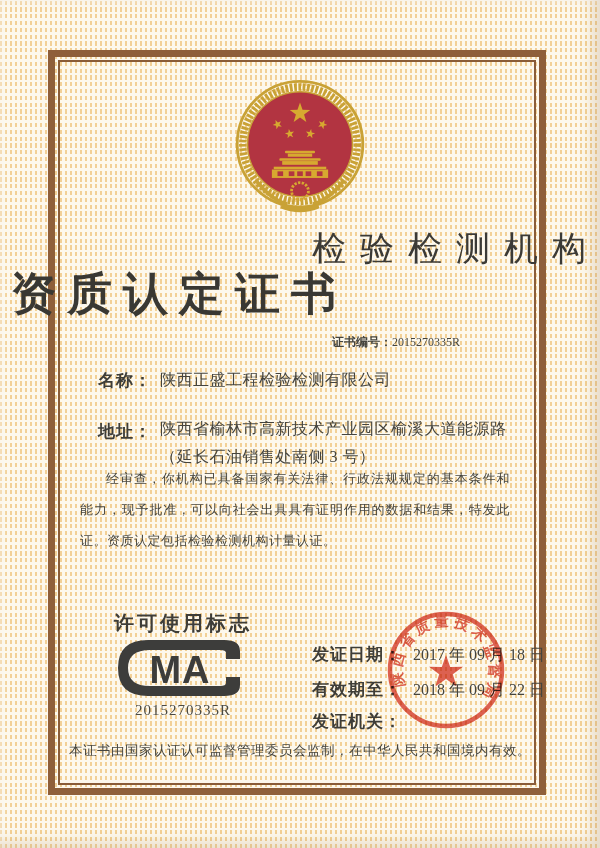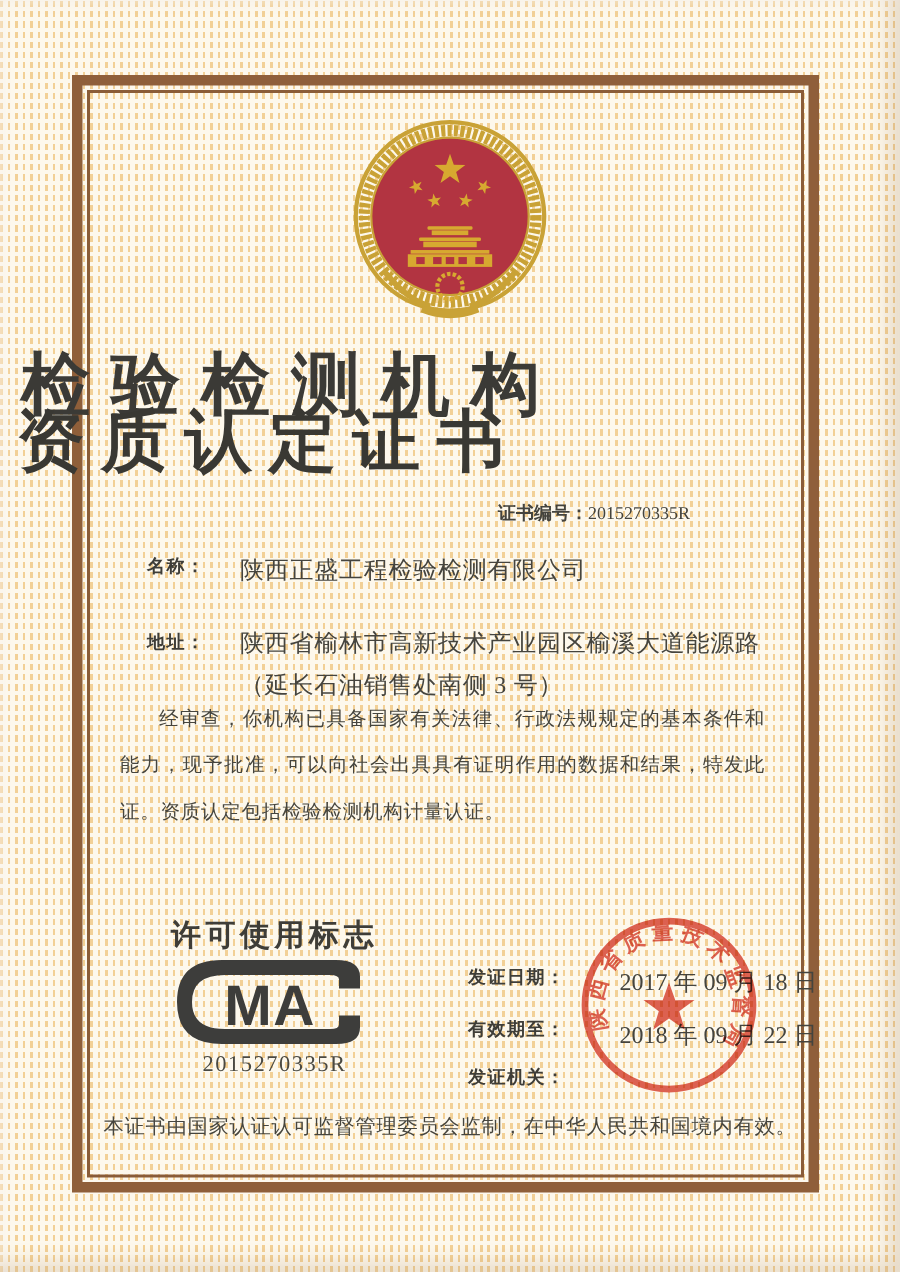--- a/index.html
+++ b/index.html
@@ -19,36 +19,36 @@
     position:absolute;left:48px;top:50px;width:484px;height:731px;
     border:7px solid #8f5f3a;
   }
   .frame-inner{
     position:absolute;left:3px;top:3px;right:3px;bottom:3px;
     border:2px solid #8a5c38;
   }
   .abs{position:absolute;}
   .emblem{left:225px;top:76px;}
   .title1{
-    left:0;right:0;top:226px;text-align:left;
-    font-size:46px;font-weight:bold;letter-spacing:14px;text-indent:14px;
+    left:0;right:0;top:226px;text-align:right;
+    font-size:34px;font-weight:normal;letter-spacing:14px;text-indent:14px;
     color:#3b3a36;
   }
   .title2{
     left:0;right:0;top:264px;text-align:left;
     font-size:45px;font-weight:bold;letter-spacing:11px;text-indent:11px;
     color:#393833;
   }
   .certno{
     left:332px;top:334px;font-size:12px;
     font-family:"Liberation Serif", serif;color:#44433d;
   }
   .certno .lbl{font-weight:bold;}
   .field-label{
-    font-size:12px;font-weight:bold;color:#3e3d38;letter-spacing:1px;
+    font-size:17px;font-weight:bold;color:#3e3d38;letter-spacing:1px;
   }
   .serif-val{
     font-family:"Liberation Serif", serif;font-size:16px;color:#45443e;
   }
   .name-label{left:98px;top:369px;}
   .name-value{left:160px;top:370px;letter-spacing:.5px;}
   .addr-label{left:98px;top:420px;}
   .addr-line1{left:160px;top:419px;letter-spacing:.5px;}
   .addr-line2{left:160px;top:447px;letter-spacing:.5px;}
   .body-par{

